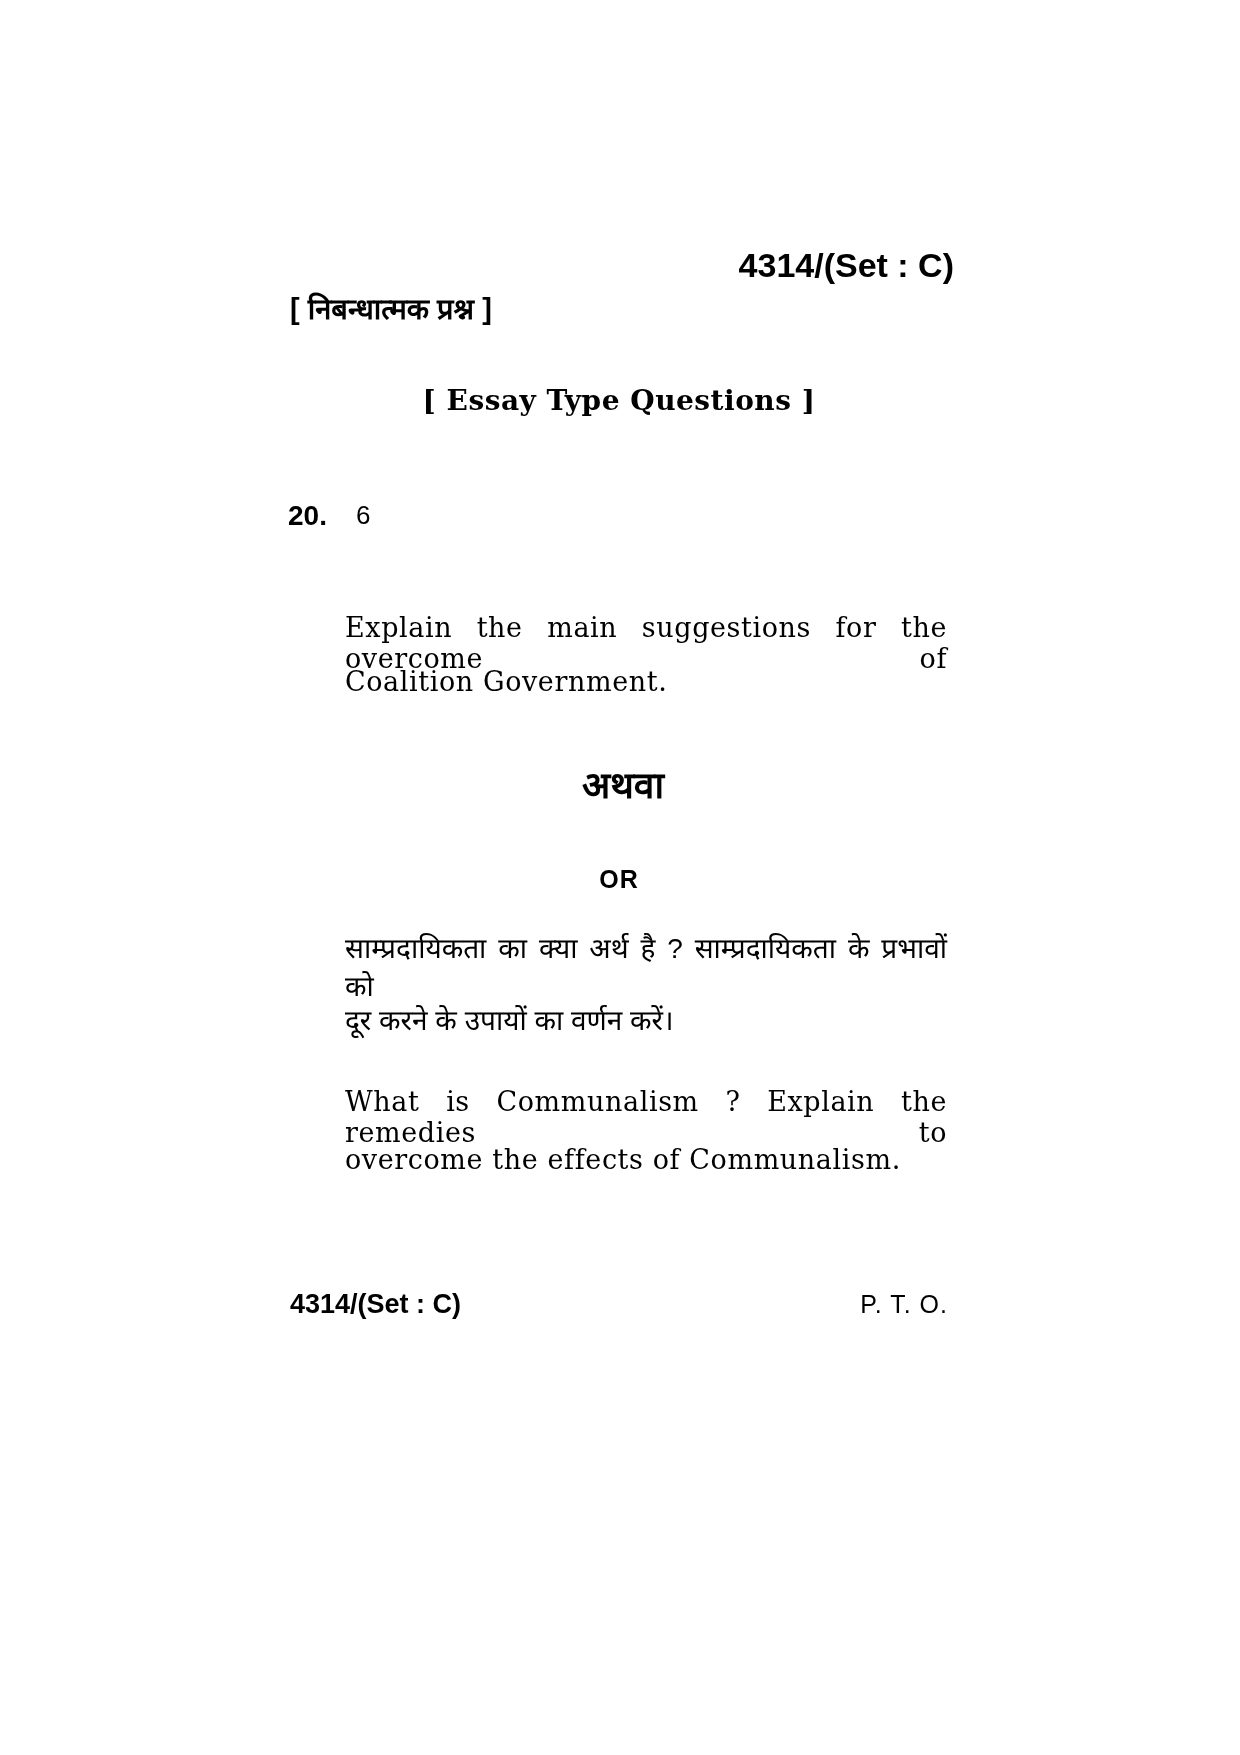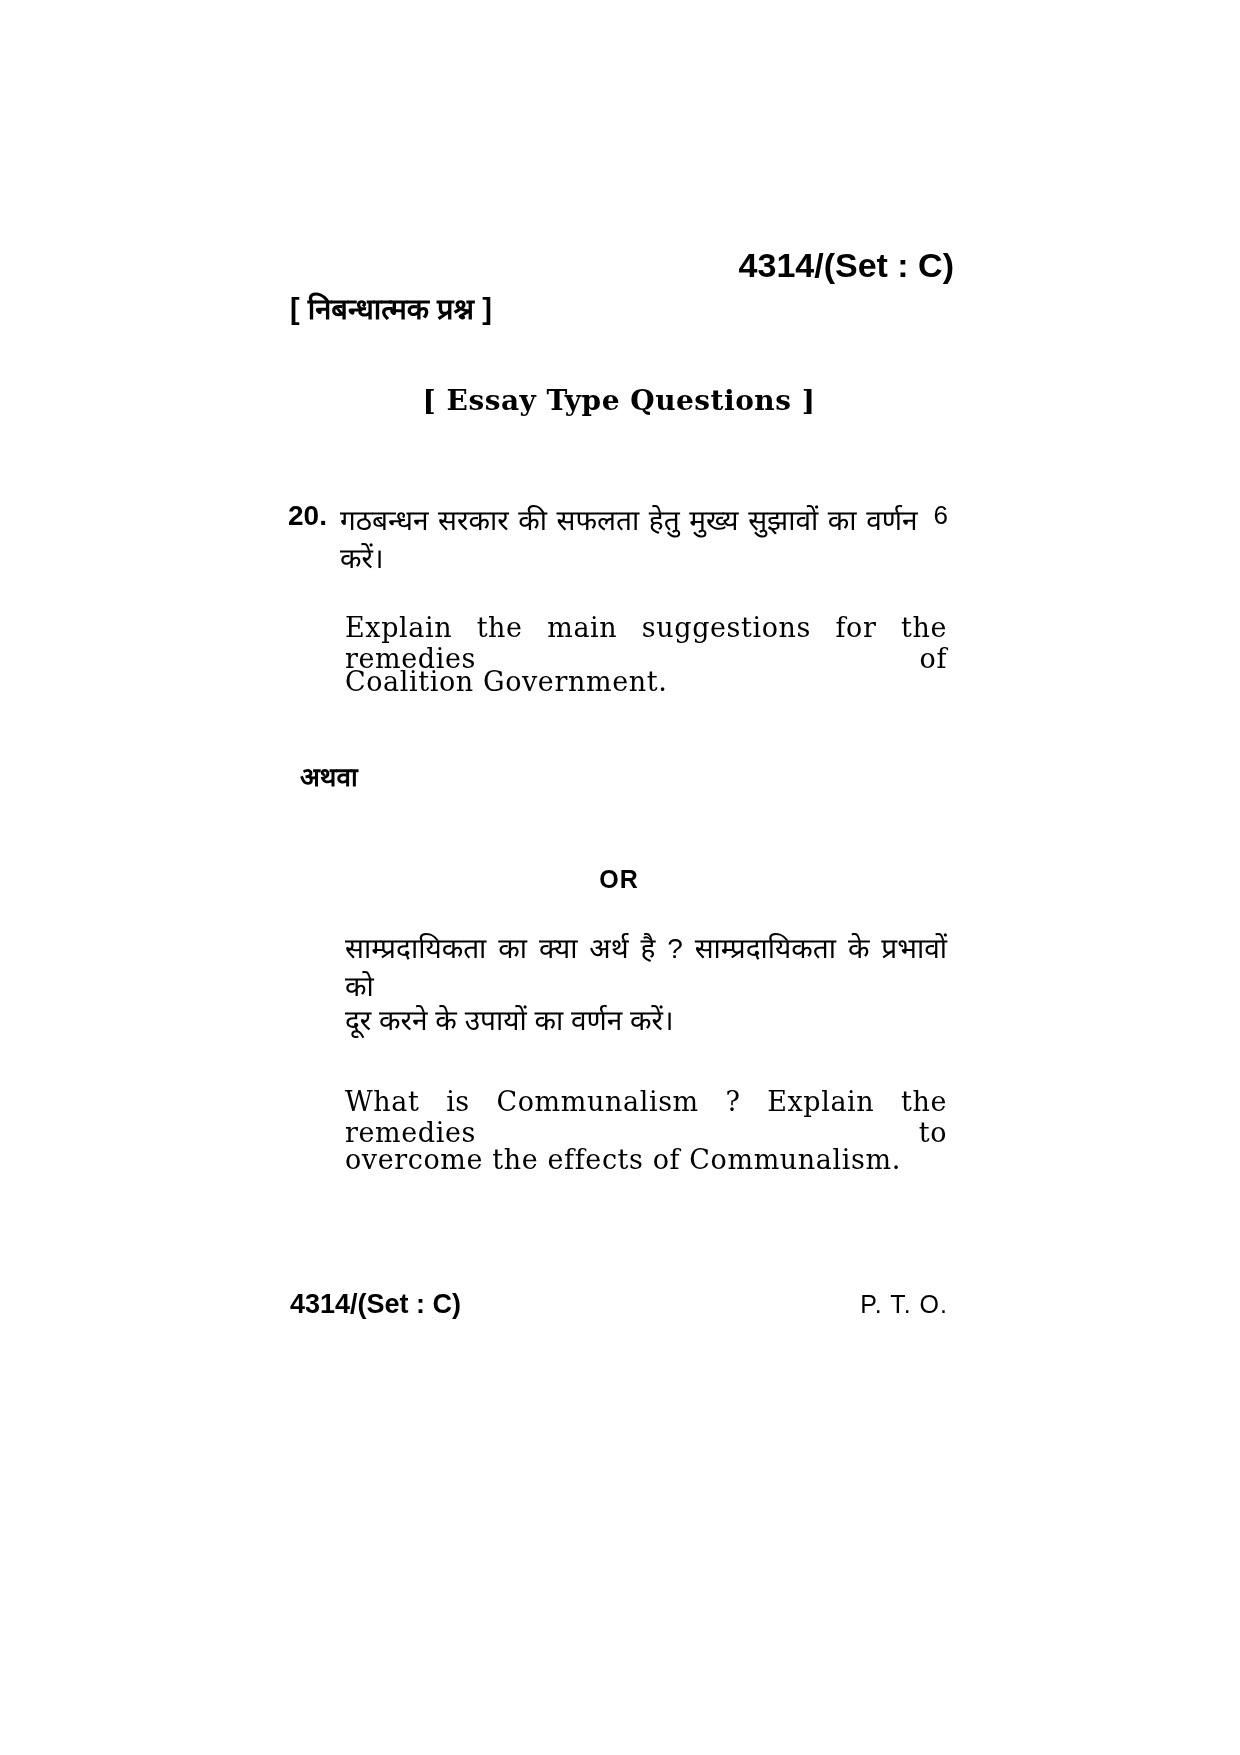--- a/index.html
+++ b/index.html
@@ -108,23 +108,24 @@
   
   .hindi-line {
     left: 345px;
     width: 602px;
     font-size: 28px;
     font-family: "Liberation Sans", "DejaVu Sans", sans-serif;
   }
 
   .or-hindi {
     top: 758px;
-    left: 300px;
+    left: 294px;
     width: 658px;
-    font-size: 26px;
+    text-align: center;
+    font-size: 37px;
     font-weight: bold;
     font-family: "Liberation Sans", "DejaVu Sans", sans-serif;
   }
   .or-eng {
     top: 845px;
     left: 290px;
     width: 658px;
     text-align: center;
     font-size: 25px;
     font-weight: bold;
@@ -161,25 +162,24 @@
   <div class="abs header-row">
     <span class="paper-code-header">4314/(Set : C)</span>
   </div>
 
   <div class="abs hindi-heading">[ निबन्धात्मक प्रश्न ]</div>
 
   <div class="abs eng-heading">[ Essay Type Questions ]</div>
 
   <div class="abs q-row">
     <span class="q-num">20.</span>
-    <span class="q-hindi">गठबन्धन सरकार की सफलता हेतु मुख्य सुझावों का वर्णन करें।</span>
     <span class="q-marks">6</span>
   </div>
 
-  <div class="abs eng-line justify-line" style="top: 612px;">Explain the main suggestions for the remedies of</div>
+  <div class="abs eng-line justify-line" style="top: 612px;">Explain the main suggestions for the overcome of</div>
   <div class="abs eng-line" style="top: 666px;">Coalition Government.</div>
 
   <div class="abs or-hindi">अथवा</div>
   <div class="abs or-eng">OR</div>
 
   <div class="abs hindi-line" style="top: 1000px;">दूर करने के उपायों का वर्णन करें।</div>
   <div class="abs hindi-line justify-line" style="top: 928px;">साम्प्रदायिकता का क्या अर्थ है ? साम्प्रदायिकता के प्रभावों को</div>
 
   <div class="abs eng-line justify-line" style="top: 1086px;">What is Communalism ? Explain the remedies to</div>
   <div class="abs eng-line" style="top: 1144px;">overcome the effects of Communalism.</div>

